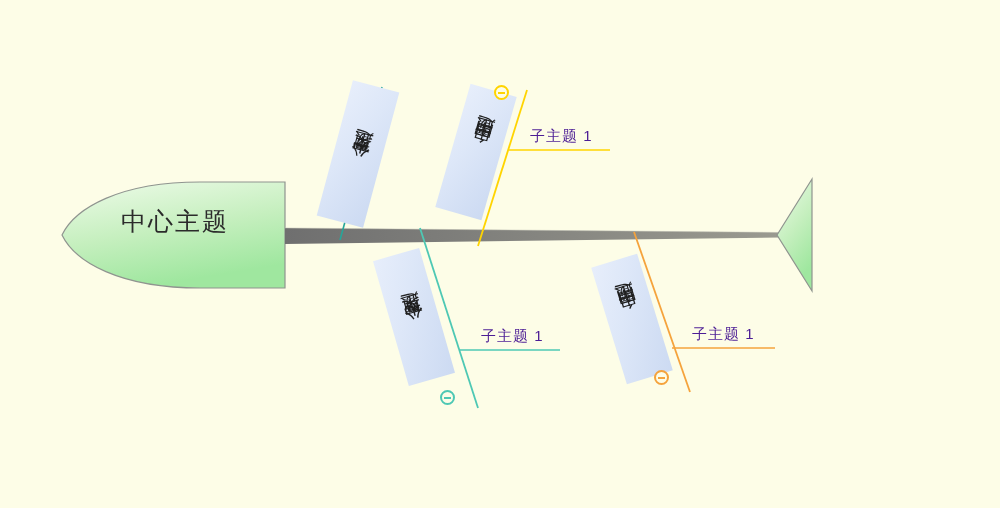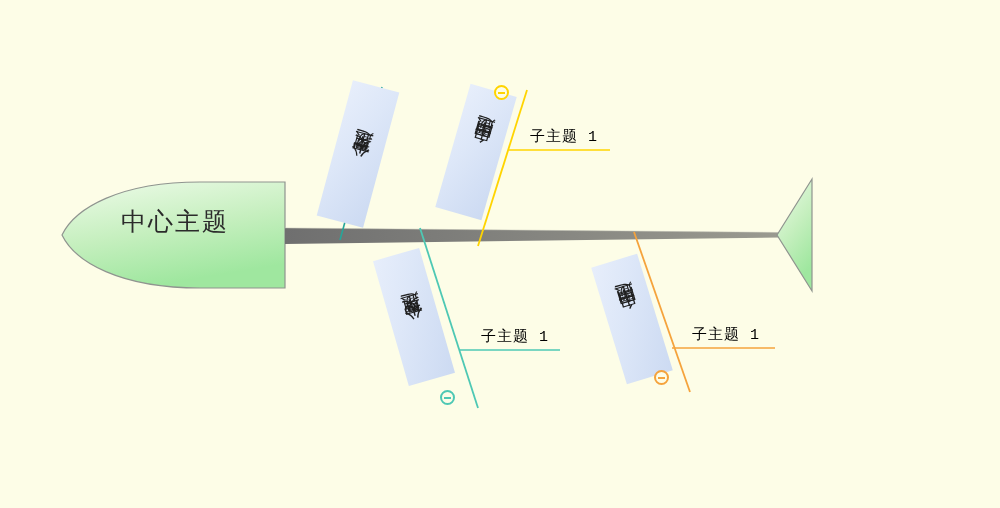--- a/index.html
+++ b/index.html
@@ -51,22 +51,22 @@
     transform: rotate(180deg);
     font-size: 19px;
     color: #1f1f1f;
     font-family: "DejaVu Sans", "Liberation Sans", sans-serif;
     letter-spacing: 3px;
     white-space: nowrap;
   }
   .sub-label {
     position: absolute;
     font-size: 15px;
-    color: #000000;
-    font-family: Liberation Mono, monospace;
+    color: #4c1d95;
+    font-family: Liberation Sans, sans-serif;
     letter-spacing: 1px;
     white-space: nowrap;
   }
   .collapse {
     position: absolute;
     width: 15px;
     height: 15px;
     border-radius: 50%;
     background: #fdfde7;
     box-sizing: border-box;

